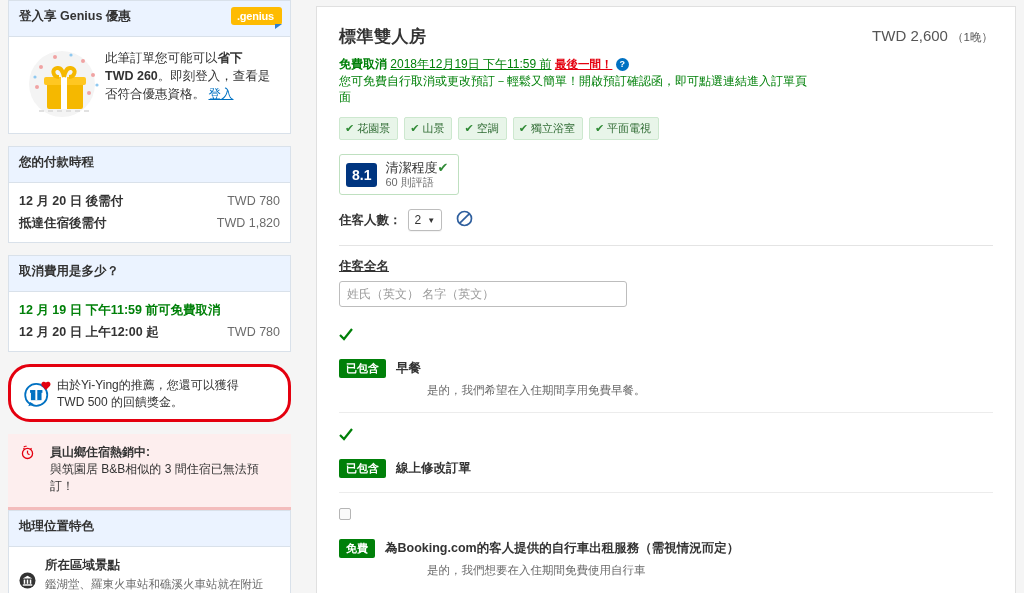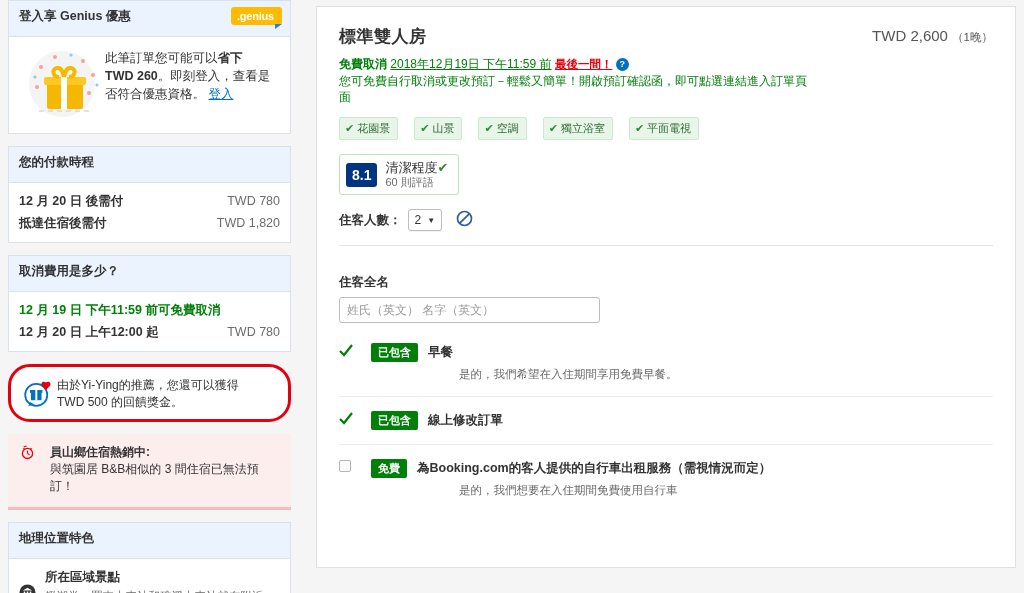--- a/index.html
+++ b/index.html
@@ -87,21 +87,21 @@
   }
   .referral-icon { flex:0 0 34px; padding-top: 2px; }
   .referral-text { font-size: 12px; line-height: 17px; color:#333; }
 
   
   .urgency {
     background:#fdeeee;
     border-bottom: 3px solid #f3bcbc;
     padding: 10px 12px 12px 12px;
     display:flex; align-items:flex-start;
-    margin-bottom: 12px;
+    margin-bottom: 0;
   }
   .urgency-icon { flex: 0 0 30px; color:#e4000f; font-size:15px; padding-top:1px; }
   .urgency-text { font-size:12px; line-height:17px; color:#333; }
   .urgency-text b { display:block; font-weight:bold; }
 
   
   .loc-row { display:flex; align-items:flex-end; }
   .loc-icon { flex:0 0 26px; padding-top: 1px; }
   .loc-title { font-weight:bold; font-size:12.5px; color:#333; margin-bottom:3px; }
   .loc-sub { font-size:11.5px; color:#6b6b6b; line-height:15px; }
@@ -123,21 +123,21 @@
   .cancel-free { color:#008009; font-weight:bold; }
   .cancel-date { color:#008009; text-decoration: underline; }
   .last-room { color:#e4000f; font-weight:bold; text-decoration:underline; font-size:11.5px; }
   .qmark {
     display:inline-block; width:13px;height:13px;border-radius:50%;
     background:#0071c2;color:#fff;font-size:9px;font-weight:bold;
     text-align:center;line-height:13px;vertical-align:1px;
   }
   .cancel-desc { color:#008009; font-size:12px; line-height:16px; margin-top:1px; max-width: 470px;}
 
-  .facility-row { margin-top: 12px; display:flex; gap:16px; flex-wrap: wrap;}
+  .facility-row { margin-top: 12px; display:flex; gap:6px; flex-wrap: wrap;}
   .facility {
     background:#e8f5e9;
     border:1px solid #cde8cf;
     border-radius:2px;
     color:#2f6b33;
     font-size:11px;
     padding:3px 7px 3px 5px;
     white-space:nowrap;
   }
   .facility .tick { color:#2f8a35; font-weight:bold; margin-right:3px; }
@@ -162,36 +162,37 @@
     border:1px solid #bdbdbd; border-radius:3px; background:#fff;
     font-size:12px; padding:3px 6px; min-width:34px;
     display:inline-flex; align-items:center; gap:6px; color:#333;
     box-shadow: 0 1px 1px rgba(0,0,0,.05);
   }
   .caret { font-size:8px; color:#333; }
   .no-icon { margin-left:14px; }
 
   .hr { border-top:1px solid #e4e4e4; margin: 14px 0 0 0; }
 
-  .name-block { margin-top:28px; }
+  .name-block { margin-top:12px;text-decoration:underline; }
   .name-label { font-weight:bold; font-size:12.5px; color:#333; margin-bottom:6px; }
   .name-input {
-    width: 261px; height: 26px;
+    width: 288px; height: 26px;
     border:1px solid #bdbdbd; border-radius:3px;
     padding: 3px 7px; font-size:12px; color:#777;
     font-family:"Liberation Sans", sans-serif;
     background:#fff;
   }
   .name-input::placeholder { color:#9a9a9a; }
 
   .extras { margin-top: 6px; }
   .extra-row {
     display:flex; align-items:flex-start;
     padding: 14px 0 14px 0;
     border-bottom:1px solid #ececec;
+    flex-direction:column;
   }
   .extra-row:last-child { border-bottom:none; }
   .extra-check { flex:0 0 32px; padding-top:1px; }
   .cb {
     width:12px;height:12px;border:1px solid #b5b5b5;border-radius:2px;
     background:#fafafa; display:inline-block;
   }
   .tag {
     background:#008009; color:#fff; font-weight:bold; font-size:11px;
     padding:2px 7px; border-radius:2px; margin-right:10px; white-space:nowrap;

